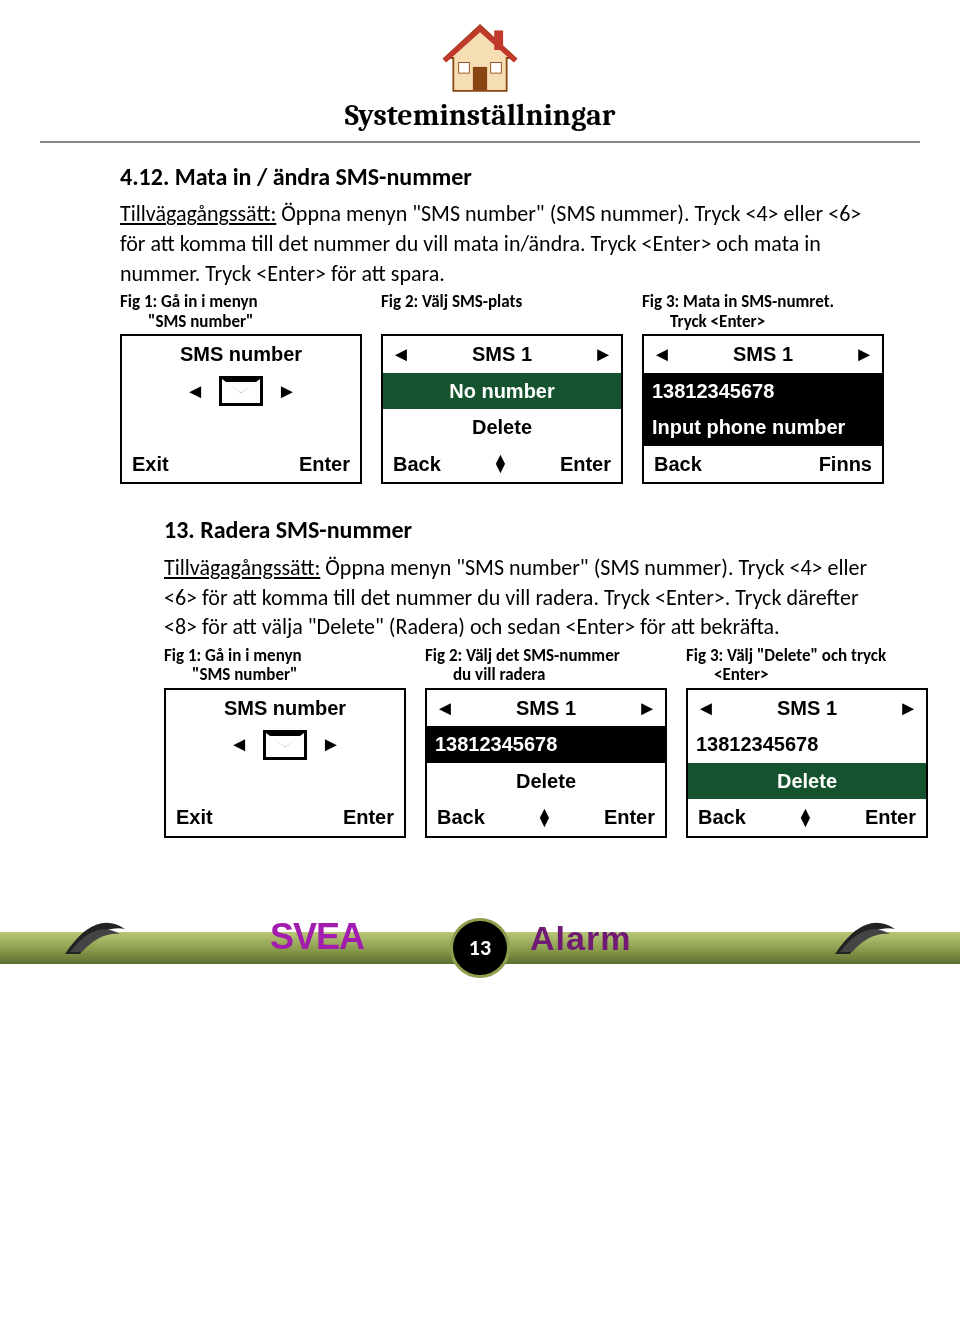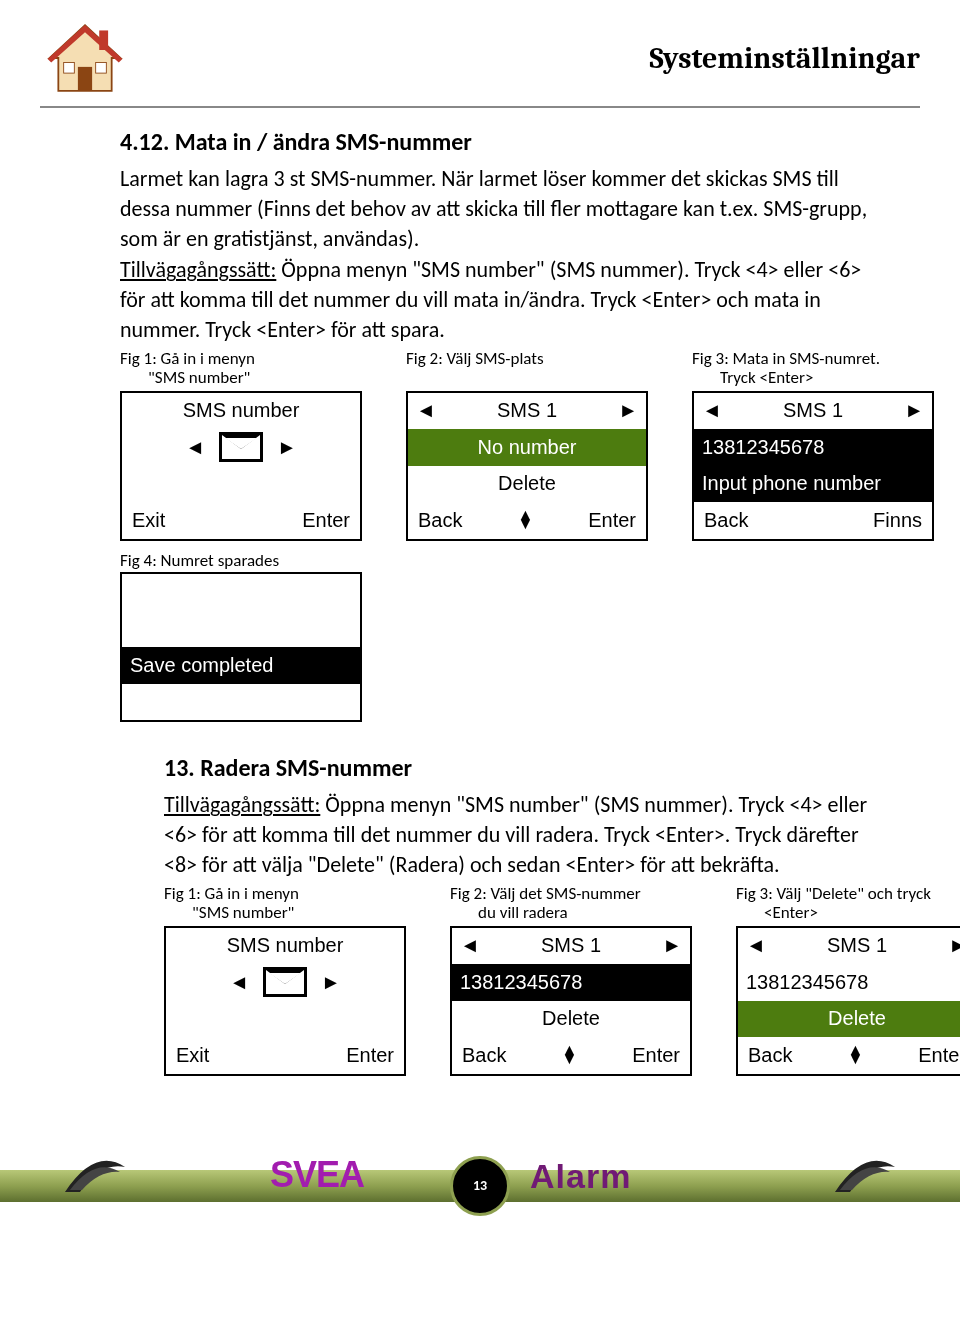--- a/index.html
+++ b/index.html
@@ -1,51 +1,51 @@
 <!DOCTYPE html>
 <html><head>
 <meta charset="utf-8">
 <style>
   * { box-sizing: border-box; margin: 0; padding: 0; }
   body { font-family: "Calibri", Arial, sans-serif; color: #000; background: #fff; width: 960px; }
   .page { width: 960px; position: relative; padding: 0 0 40px 0; }
-  .header { display: flex; align-items: center; justify-content: space-between; padding: 18px 40px 0 40px; }
+  .header { display: flex; align-items: center; justify-content: space-between; padding: 18px 40px 0 40px; flex-direction: column; }
   .house-icon { width: 90px; height: 80px; }
   .page-title { font-size: 30px; font-weight: bold; font-family: "Cambria", serif; }
   .hr-top { border: none; border-top: 2px solid #888; margin: 8px 40px 0 40px; }
   .content { padding: 18px 75px 0 120px; font-size: 22px; line-height: 1.35; font-family: "Calibri", Arial, sans-serif; }
   .sec-title { font-weight: bold; font-size: 24px; margin-bottom: 6px; }
   .para { margin-bottom: 2px; }
   .u { text-decoration: underline; }
-  .fig-row { display: flex; gap: 44px; margin-top: 4px; align-items: flex-start; }
+  .fig-row { display: flex; gap: 19px; margin-top: 4px; align-items: flex-start; font-weight: bold; }
   .fig { width: 242px; }
   .fig-cap { font-size: 17px; line-height: 1.15; margin-bottom: 2px; min-height: 40px; text-align: left; }
   .fig-cap .indent { padding-left: 28px; display: inline-block; }
   .lcd { border: 2px solid #000; width: 242px; height: 150px; display: flex; flex-direction: column; font-family: Arial, sans-serif; font-size: 20px; color: #000; }
   .lcd .row { flex: 1; display: flex; align-items: center; justify-content: center; position: relative; }
-  .lcd .row.black { background: #4d7c0f; color: #fff; }
+  .lcd .row.black { background: #14532d; color: #fff; }
   .lcd .row.split { justify-content: space-between; padding: 0 10px; }
   .lcd .row .left { position: absolute; left: 8px; }
   .lcd .row .right { position: absolute; right: 8px; }
   .tri-left::before { content: "◄"; }
   .tri-right::before { content: "►"; }
   .updown { display: inline-block; line-height: 0.55; font-size: 16px; text-align: center; }
   .updown::before { content: "▲"; display:block; }
   .updown::after { content: "▼"; display:block; }
   .envelope-icon { display: inline-block; width: 44px; height: 30px; border: 3px solid #000; position: relative; vertical-align: middle; }
   .envelope-icon::before { content: ""; position: absolute; top: 0; left: 0; right: 0; height: 0; border-left: 19px solid transparent; border-right: 19px solid transparent; border-top: 14px solid #000; }
   .envelope-icon::after { content: ""; position: absolute; top: 3px; left: 3px; right: 3px; border-left: 16px solid transparent; border-right: 16px solid transparent; border-top: 11px solid #fff; }
   .row-icons { display: flex; align-items: center; justify-content: center; gap: 14px; }
   .fig-row.single { justify-content: flex-start; }
   .black-left { background: #000; color: #fff; text-align: left; padding-left: 8px !important; justify-content: flex-start !important; }
   .row.leftpad { justify-content: flex-start; padding-left: 8px; }
   .section2 { margin-top: 30px; margin-left: 44px; }
   .footer { position: relative; margin-top: 40px; height: 110px; }
   .ribbon { position: absolute; bottom: 24px; left: 0; right: 0; height: 32px; background: linear-gradient(to bottom, #b8c878 0%, #8ea050 50%, #5d6f2f 100%); }
-  .page-num-circle { position: absolute; bottom: 10px; left: 50%; transform: translateX(-50%); width: 60px; height: 60px; border-radius: 50%; border: 3px solid #8ea050; background: #000; color: #fff; display: flex; align-items: center; justify-content: center; font-size: 14px; font-weight: bold; z-index: 3; }
+  .page-num-circle { position: absolute; bottom: 10px; left: 50%; transform: translateX(-50%); width: 60px; height: 60px; border-radius: 50%; border: 3px solid #8ea050; background: #000; color: #fff; display: flex; align-items: center; justify-content: center; font-size: 22px; font-weight: bold; z-index: 3; }
   .brand-svea { position: absolute; bottom: 30px; left: 270px; z-index: 2; font-family: Arial Black, sans-serif; font-weight: 900; font-size: 36px; color: #a21caf; letter-spacing: -1px; }
   .brand-alarm { position: absolute; bottom: 30px; left: 530px; z-index: 2; font-family: Arial, sans-serif; font-weight: bold; font-size: 34px; color: #701a75; letter-spacing: 1px; }
   .swoosh { position: absolute; bottom: 28px; width: 70px; height: 56px; z-index: 2; }
   .swoosh.left { left: 60px; }
   .swoosh.right { right: 60px; }
 </style>
 </head>
 <body>
 
 <div class="page">
@@ -58,21 +58,20 @@
       <rect x="62" y="50" width="12" height="12" fill="#fff" stroke="#8b4513"></rect>
       <rect x="66" y="14" width="10" height="22" fill="#c0392b"></rect>
     </svg>
     <div class="page-title">Systeminställningar</div>
   </div>
   <hr class="hr-top">
 
   <div class="content">
 
     <div class="sec-title">4.12. Mata in / ändra SMS-nummer</div>
-    <p class="para">Larmet kan lagra 3 st SMS-nummer. När larmet löser kommer det skickas SMS till dessa nummer (Finns det behov av att skicka till fler mottagare kan t.ex. SMS-grupp, som är en gratistjänst, användas).</p>
     <p class="para"><span class="u">Tillvägagångssätt:</span><span> Öppna menyn "SMS number" (SMS nummer). Tryck &lt;4&gt; eller &lt;6&gt; för att komma till det nummer du vill mata in/ändra. Tryck &lt;Enter&gt; och mata in nummer. Tryck &lt;Enter&gt; för att spara.</span></p>
 
     <div class="fig-row">
 
       <div class="fig">
         <div class="fig-cap">
           <span>Fig 1: Gå in i menyn</span><br>
           <span class="indent">"SMS number"</span>
         </div>
         <div class="lcd">
@@ -136,33 +135,20 @@
               <span>Input  phone number</span>
             </div>
           <div class="row split">
             <span>Back</span>
             <span>Finns</span>
           </div>
         </div>
       </div>
     </div>
 
-    <div class="fig-row single" style="margin-top:10px">
-      <div class="fig">
-        <div class="fig-cap" style="min-height:auto">Fig 4: Numret sparades</div>
-        <div class="lcd">
-          <div class="row"></div>
-          <div class="row"></div>
-          <div class="row black-left">
-              <span>Save completed</span>
-            </div>
-          <div class="row"></div>
-        </div>
-      </div>
-    </div>
 
     <div class="section2">
       <div class="sec-title">13. Radera SMS-nummer</div>
       <p class="para"><span class="u">Tillvägagångssätt:</span><span> Öppna menyn "SMS number" (SMS nummer). Tryck &lt;4&gt; eller &lt;6&gt; för att komma till det nummer du vill radera. Tryck &lt;Enter&gt;. Tryck därefter &lt;8&gt; för att välja "Delete" (Radera) och sedan &lt;Enter&gt; för att bekräfta.</span></p>
 
       <div class="fig-row">
 
         <div class="fig">
           <div class="fig-cap">
             <span>Fig 1: Gå in i menyn</span><br>

